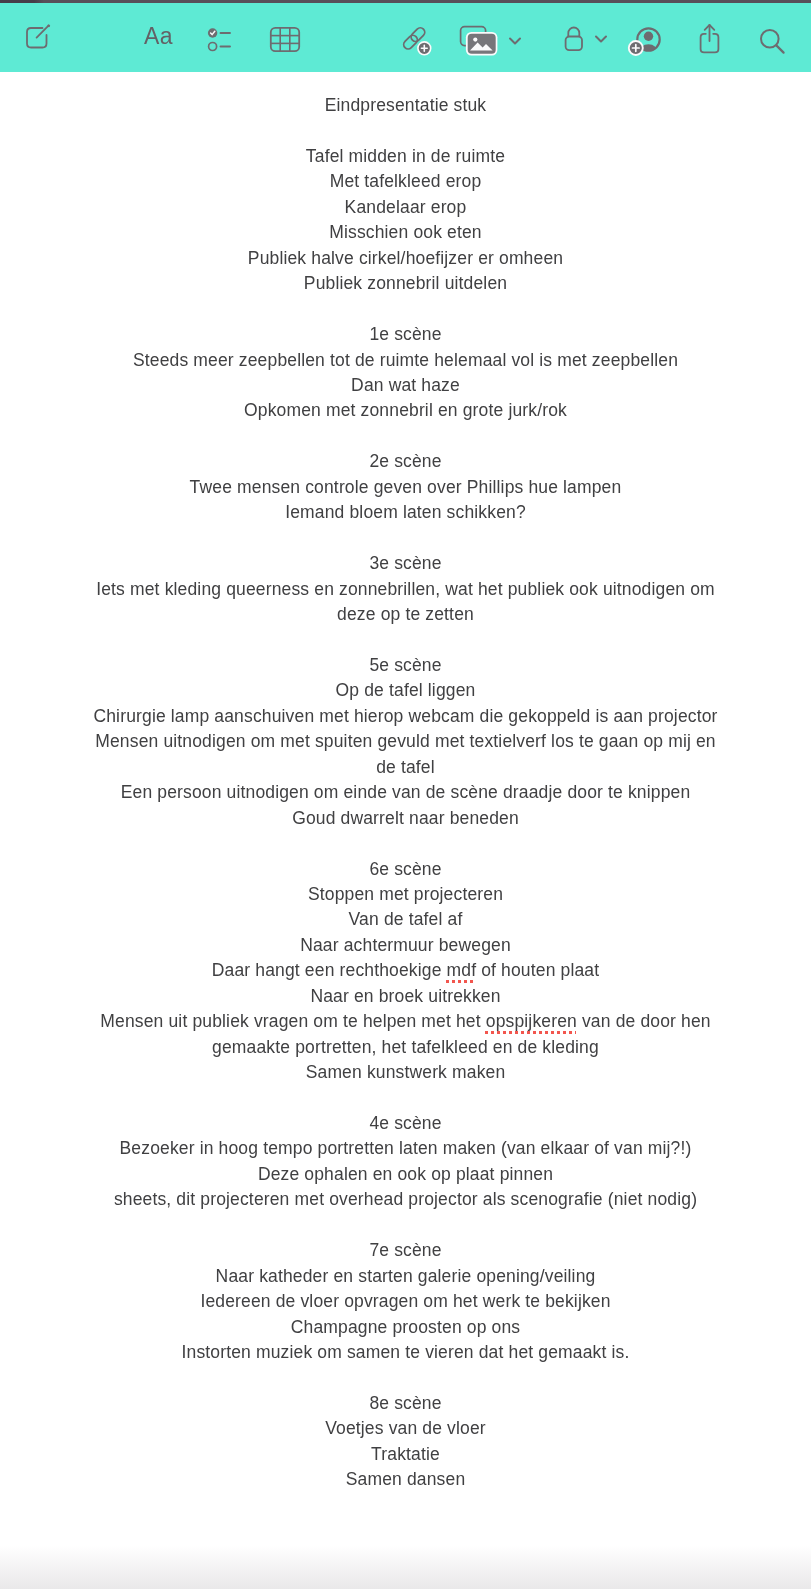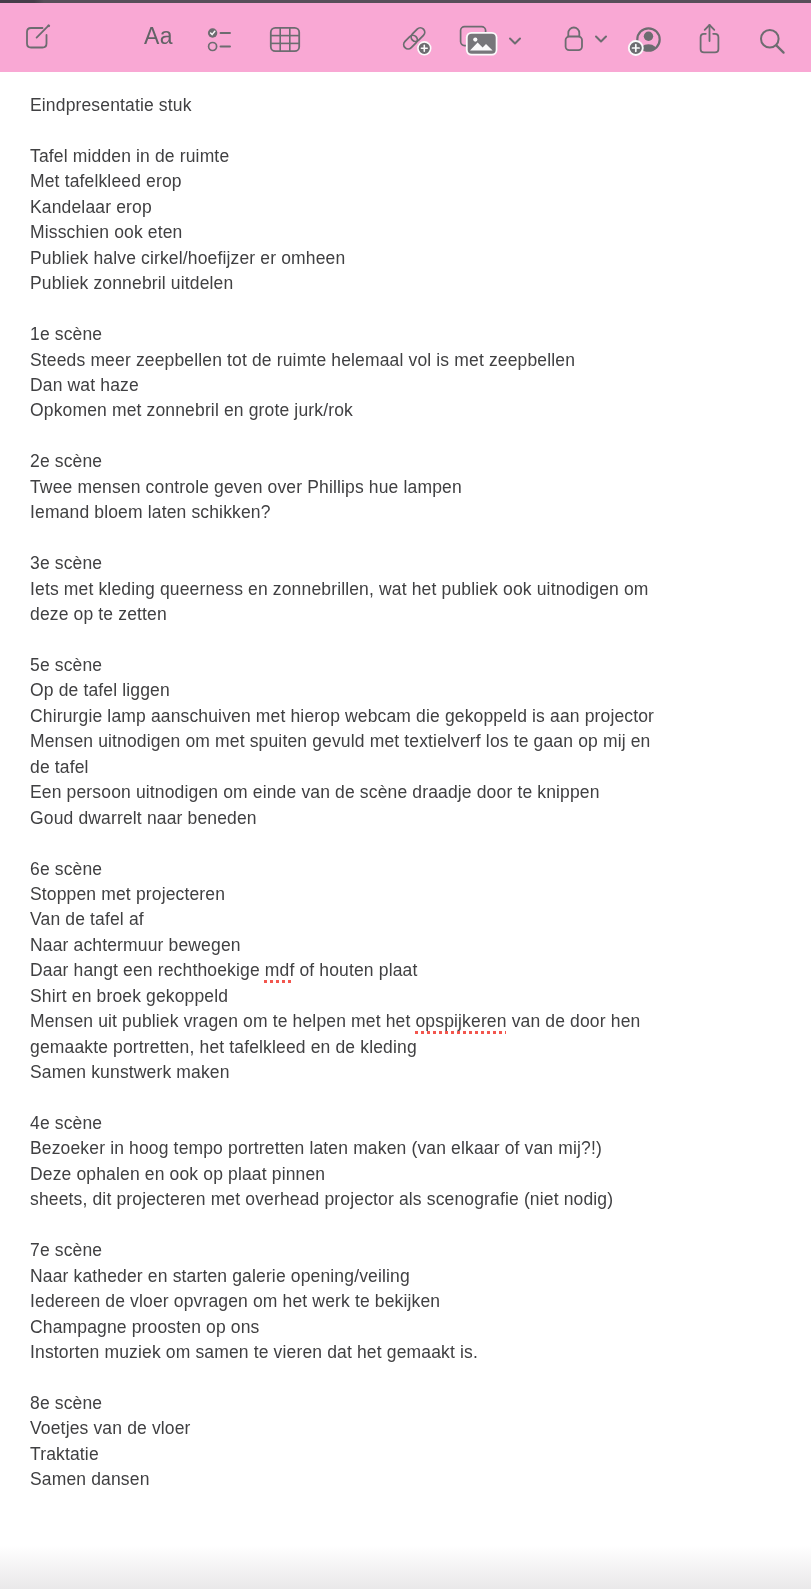--- a/index.html
+++ b/index.html
@@ -8,40 +8,40 @@
     background:#ffffff;
     font-family:"Liberation Sans", sans-serif;
     position:relative; overflow:hidden;
   }
   .top-strip {
     position:absolute; top:0; left:0; right:0; height:3px;
     background:linear-gradient(90deg,#463d49 0px,#463d49 34px,#584f5a 44px,#584f5a 100%);
   }
   .toolbar {
     position:absolute; top:3px; left:0; right:0; height:69px;
-    background:#f9a8d4;
+    background:#5eead4;
   }
   .toolbar button {
     position:absolute; background:none; border:none; padding:0; margin:0;
     cursor:pointer; display:flex; align-items:center;
   }
   .format-label {
     font-size:23px; color:#636266; line-height:1; letter-spacing:0.5px;
   }
   .chev { margin-left:9px; }
   .note-body {
     position:absolute; top:72px; left:0; right:0; bottom:0;
     padding:21px 30px 0 30px;
     color:#404042;
     font-size:17.5px; line-height:25.45px; letter-spacing:0.15px;
     cursor:text;
   }
   .para { margin:0 0 25.45px 0; }
   .para:last-child { margin-bottom:0; }
-  .line { white-space:pre; }
+  .line { white-space:pre;text-align:center; }
   .misspell {
     text-decoration-line:underline;
     text-decoration-style:dotted;
     text-decoration-color:#f2564e;
     text-decoration-thickness:2.6px;
     text-underline-offset:4px;
     margin-top:28px;
   }
   .bottom-fade {
     position:absolute; left:0; right:0; bottom:0; height:44px;
@@ -194,21 +194,21 @@
       <div class="line">de tafel</div>
       <div class="line">Een persoon uitnodigen om einde van de scène draadje door te knippen</div>
       <div class="line">Goud dwarrelt naar beneden</div>
     </div>
     <div class="para">
       <div class="line">6e scène</div>
       <div class="line">Stoppen met projecteren</div>
       <div class="line">Van de tafel af</div>
       <div class="line">Naar achtermuur bewegen</div>
       <div class="line">Daar hangt een rechthoekige <span class="misspell">mdf</span> of houten plaat</div>
-      <div class="line">Shirt en broek gekoppeld</div>
+      <div class="line">Naar en broek uitrekken</div>
       <div class="line">Mensen uit publiek vragen om te helpen met het <span class="misspell">opspijkeren</span> van de door hen</div>
       <div class="line">gemaakte portretten, het tafelkleed en de kleding</div>
       <div class="line">Samen kunstwerk maken</div>
     </div>
     <div class="para">
       <div class="line">4e scène</div>
       <div class="line">Bezoeker in hoog tempo portretten laten maken (van elkaar of van mij?!)</div>
       <div class="line">Deze ophalen en ook op plaat pinnen</div>
       <div class="line">sheets, dit projecteren met overhead projector als scenografie (niet nodig)</div>
     </div>

